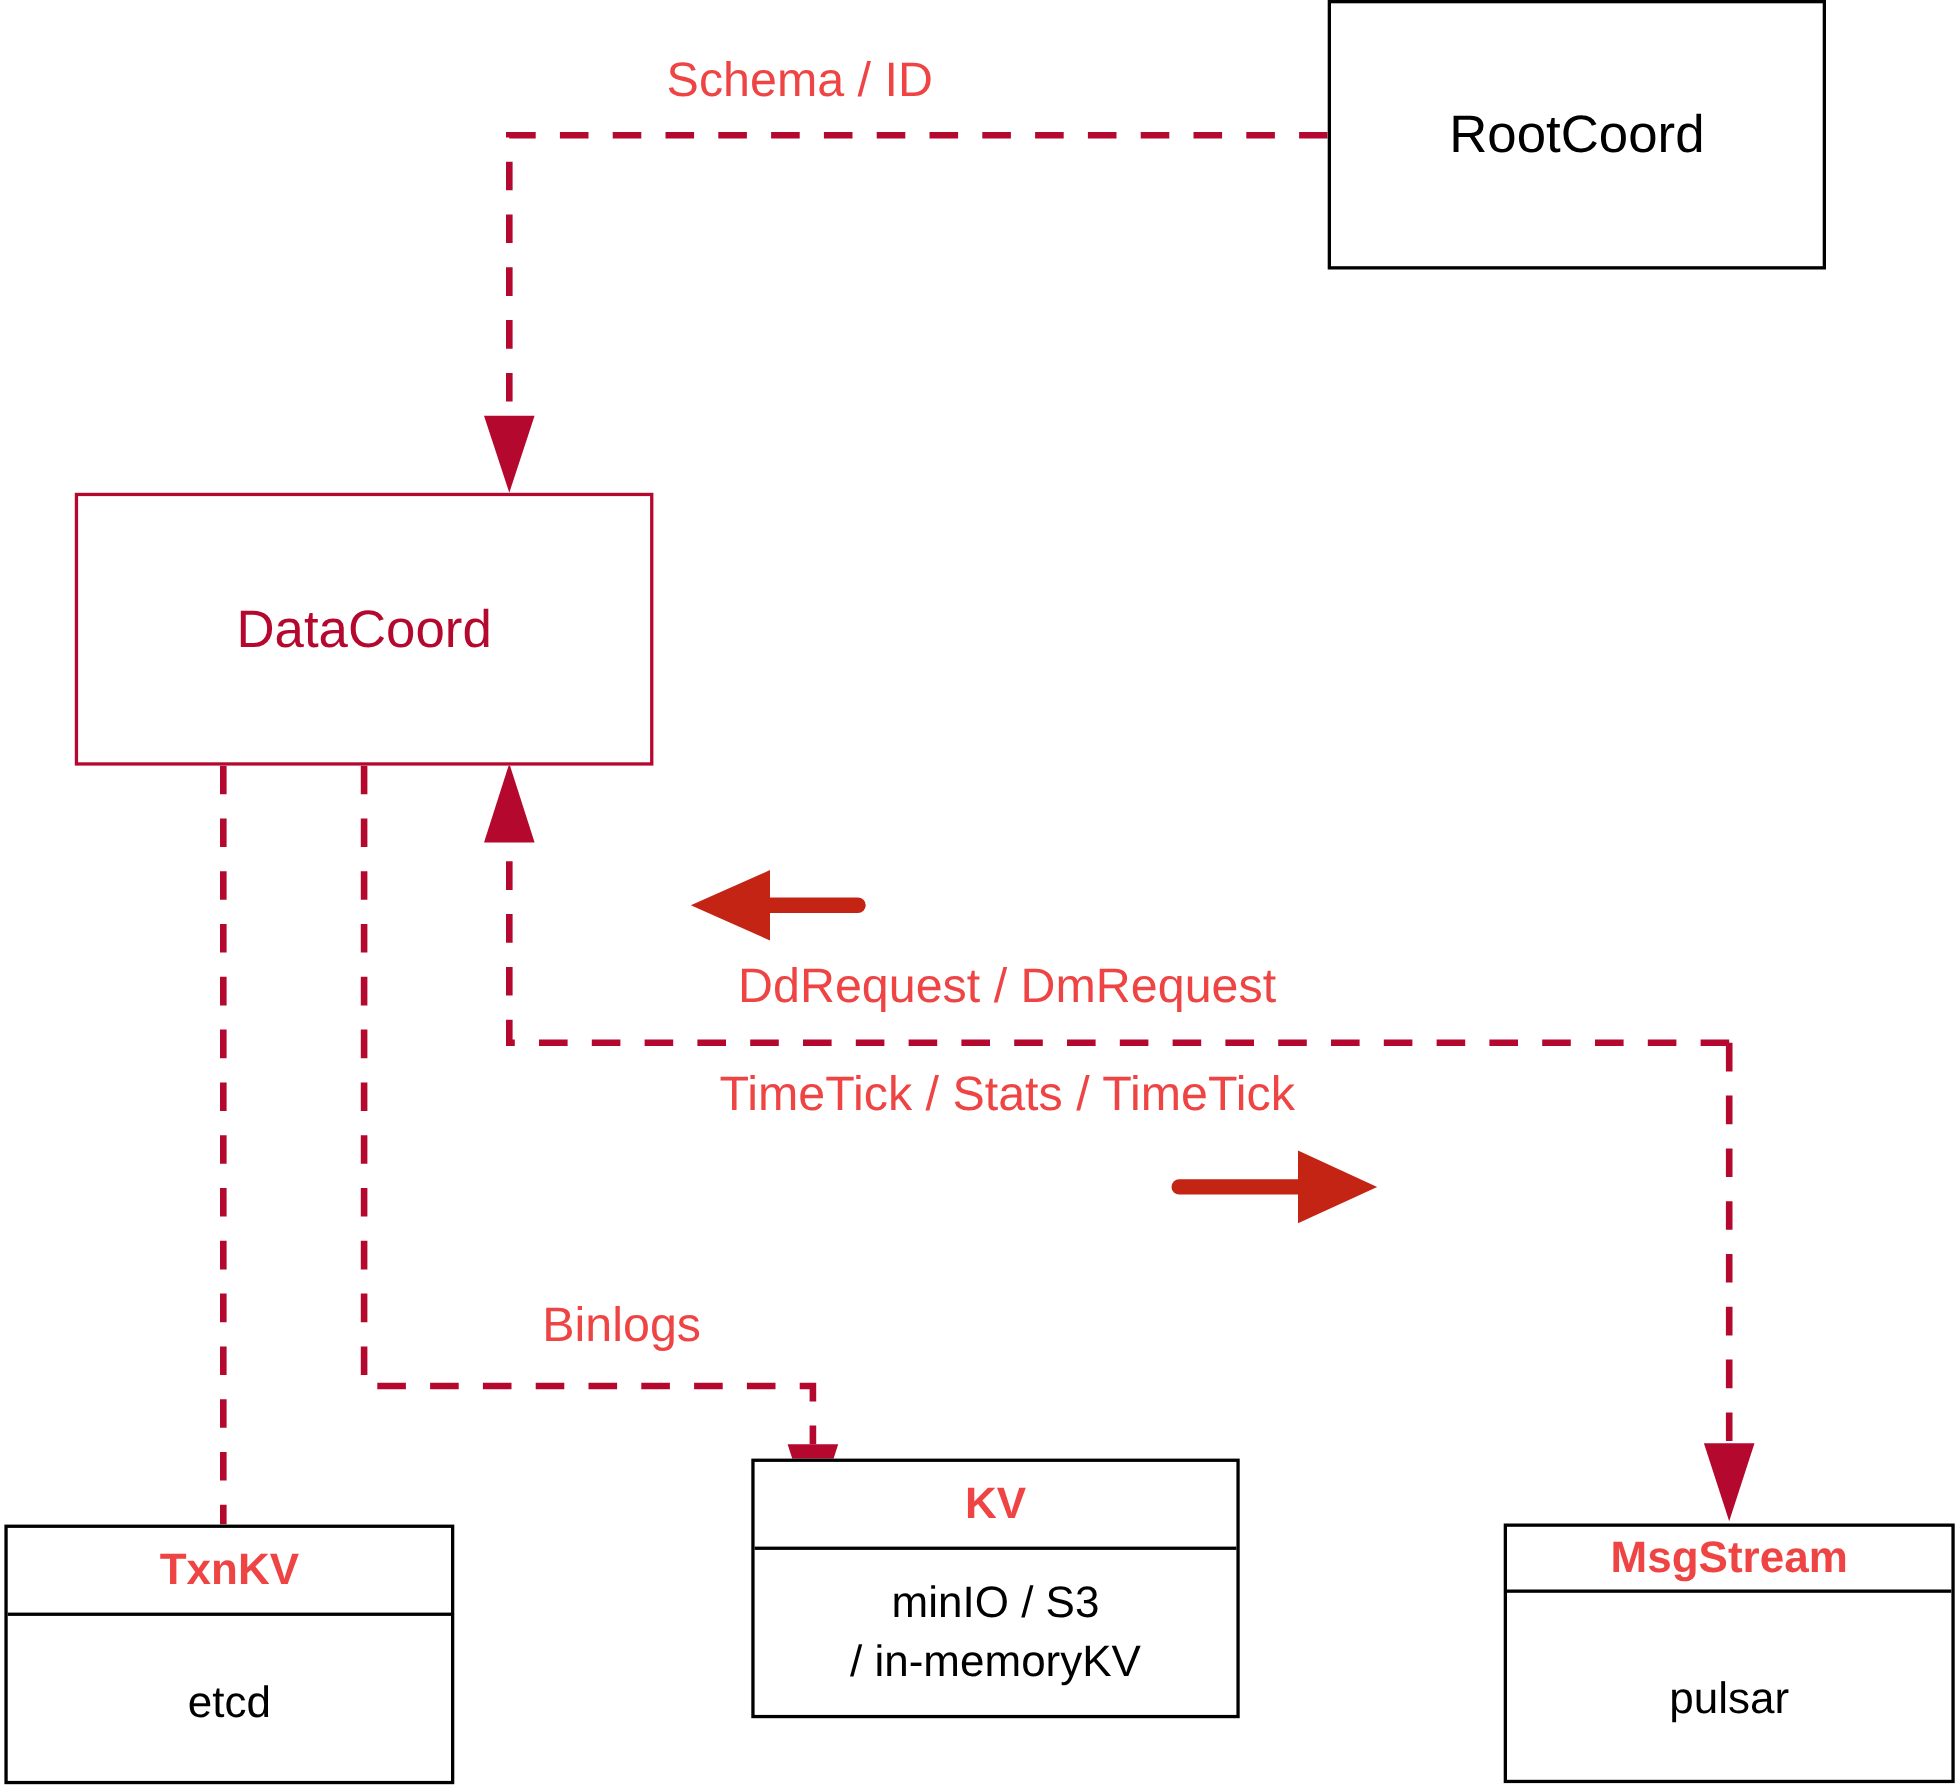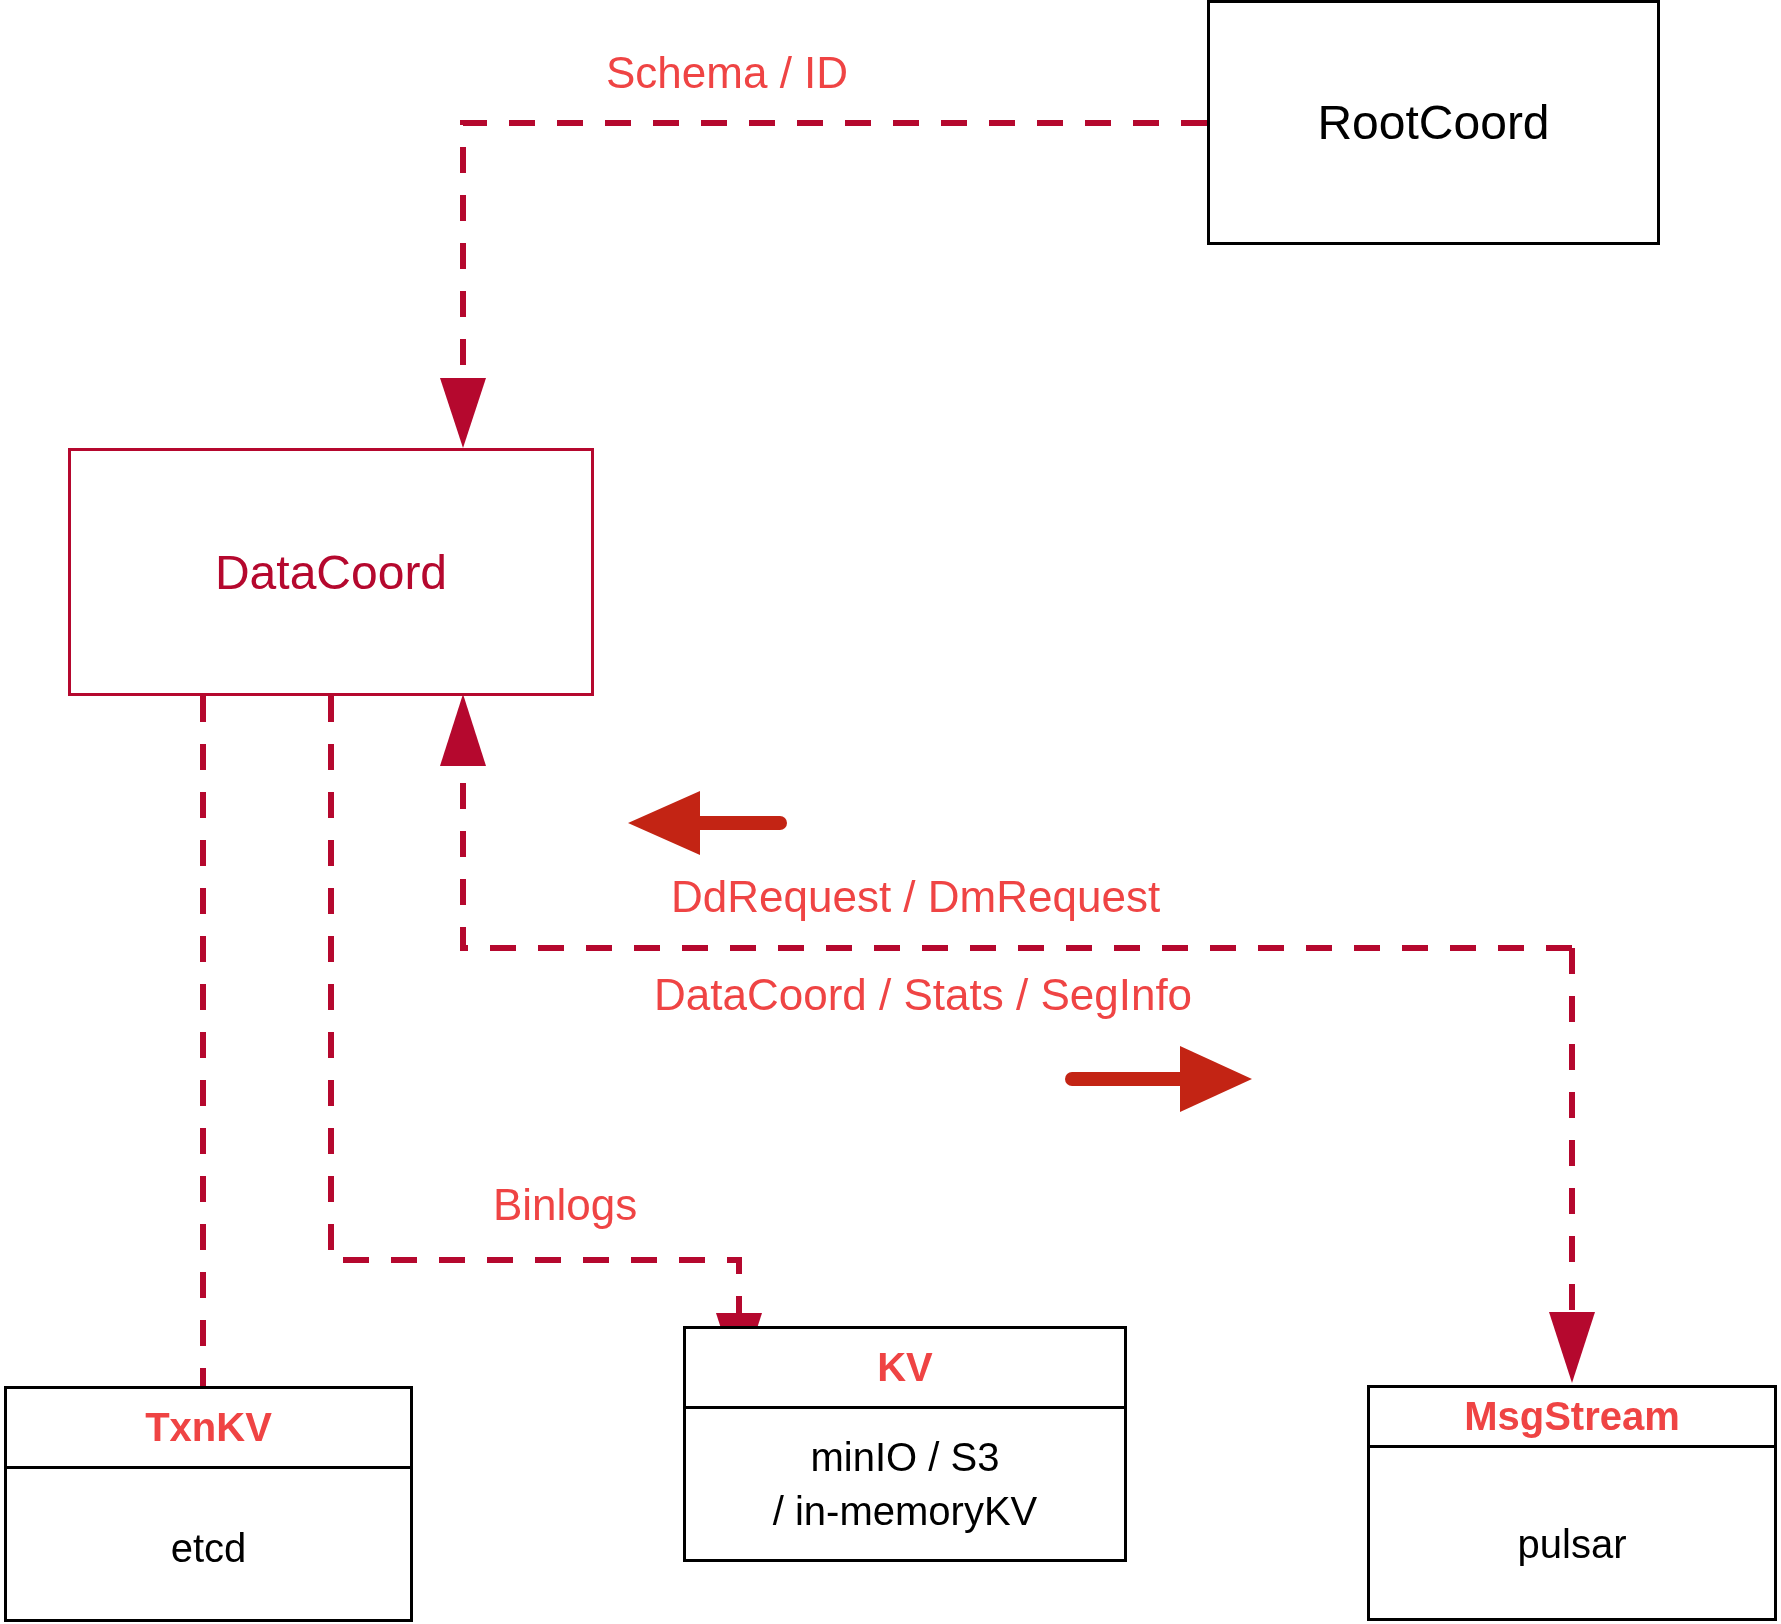--- a/index.html
+++ b/index.html
@@ -139,17 +139,17 @@
     <div class="node-title-cell" style="height:60px;">MsgStream</div>
     <div class="node-body-cell" style="height:192px;">
       <span>pulsar</span>
     </div>
   </div>
 
   <div class="edge-label" style="left:600px; top:48px;">Schema / ID</div>
 
   <div class="edge-label" style="left:665px; top:872px;text-align:right;">DdRequest / DmRequest</div>
 
-  <div class="edge-label" style="left:648px; top:970px;">DataCoord / Stats / SegInfo</div>
+  <div class="edge-label" style="left:648px; top:970px;">TimeTick / Stats / TimeTick</div>
 
   <div class="edge-label" style="left:487px; top:1180px;">Binlogs</div>
 
 </div>
 
 </body></html>

